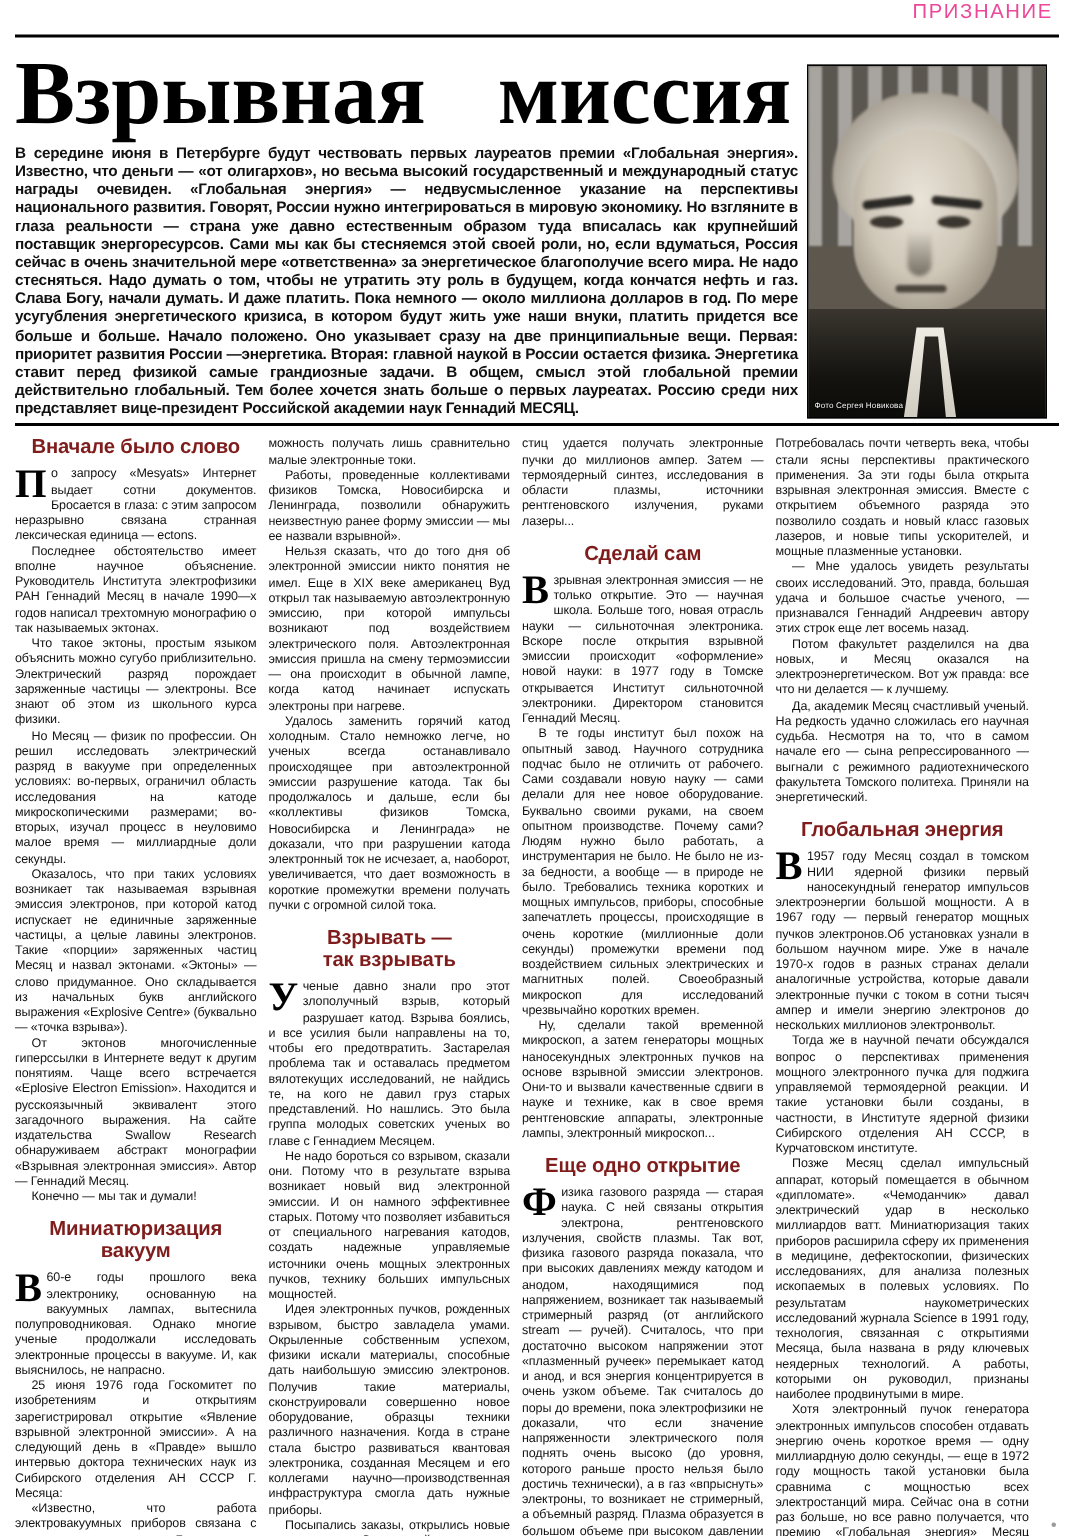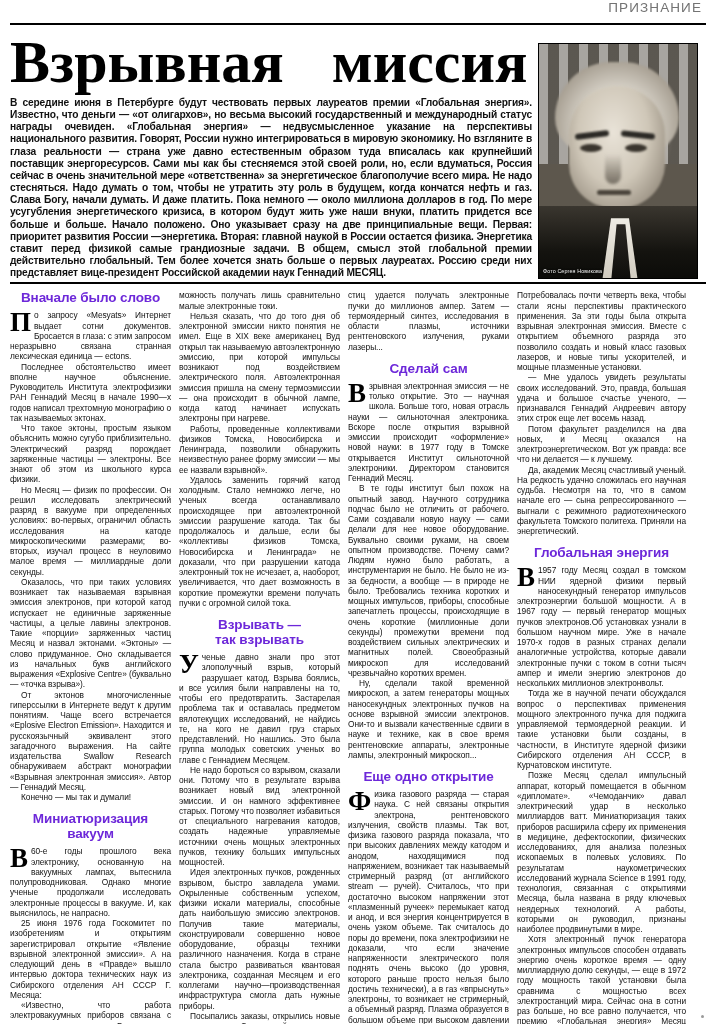--- a/index.html
+++ b/index.html
@@ -31,21 +31,21 @@
     height: 22px;
     display: flex;
     align-items: flex-start;
     justify-content: flex-end;
     padding-right: 4px;
   }
   .rubric {
     font-size: 13.5px;
     letter-spacing: 1.1px;
     font-weight: 400;
-    color: #737373;
+    color: #ec4899;
     line-height: 16px;
   }
 
   .rule-top {
     height: 2px;
     background: #000;
     margin: 1px 0 0 0;
   }
 
   
@@ -227,21 +227,21 @@
     background: transparent;
   }
 
   h2.subhead {
     font-size: 13.5px;
     line-height: 15px;
     font-weight: 700;
     text-align: center;
     margin: 9px 0 5px 0;
     letter-spacing: -0.1px;
-    color: #6d28d9;
+    color: #7f1d1d;
   }
   h2.subhead.first { margin-top: 0; }
   h2.subhead .l2 { display: block; }
 
   p.body {
     font-size: 8.35px;
     line-height: 10.25px;
     text-align: justify;
     text-justify: inter-word;
     margin: 0;
@@ -329,22 +329,22 @@
         <span>Миниатюризация</span>
         <span class="l2">вакуум</span>
       </h2>
       <p class="body dropcap-p"><span class="dropcap">В</span><span>60-е годы прошлого века электронику, основанную на вакуумных лампах, вытеснила полупроводниковая. Однако многие ученые продолжали исследовать электронные процессы в вакууме. И, как выяснилось, не напрасно.</span></p>
       <p class="body">25 июня 1976 года Госкомитет по изобретениям и открытиям зарегистрировал открытие «Явление взрывной электронной эмиссии». А на следующий день в «Правде» вышло интервью доктора технических наук из Сибирского отделения АН СССР Г. Месяца:</p>
       <p class="body">«Известно, что работа электровакуумных приборов связана с электронными пучками. Без них не существовало бы телевизионных трубок, рентгеновских аппаратов, электронных ламп и микроскопов, ускорителей. В этих приборах потоки электронов чаще всего возникают от раскаленных катодов. Существуют и другие виды эмиссий. Однако все они дают воз-</p>
     </div>
 
     <div class="col">
       <p class="body noind">можность получать лишь сравнительно малые электронные токи.</p>
+      <p class="body">Работы, проведенные коллективами физиков Томска, Новосибирска и Ленинграда, позволили обнаружить неизвестную ранее форму эмиссии — мы ее назвали взрывной».</p>
       <p class="body">Нельзя сказать, что до того дня об электронной эмиссии никто понятия не имел. Еще в XIX веке американец Вуд открыл так называемую автоэлектронную эмиссию, при которой импульсы возникают под воздействием электрического поля. Автоэлектронная эмиссия пришла на смену термоэмиссии — она происходит в обычной лампе, когда катод начинает испускать электроны при нагреве.</p>
-      <p class="body">Работы, проведенные коллективами физиков Томска, Новосибирска и Ленинграда, позволили обнаружить неизвестную ранее форму эмиссии — мы ее назвали взрывной».</p>
       <p class="body">Удалось заменить горячий катод холодным. Стало немножко легче, но ученых всегда останавливало происходящее при автоэлектронной эмиссии разрушение катода. Так бы продолжалось и дальше, если бы «коллективы физиков Томска, Новосибирска и Ленинграда» не доказали, что при разрушении катода электронный ток не исчезает, а, наоборот, увеличивается, что дает возможность в короткие промежутки времени получать пучки с огромной силой тока.</p>
 
       <h2 class="subhead">
         <span>Взрывать —</span>
         <span class="l2">так взрывать</span>
       </h2>
       <p class="body dropcap-p"><span class="dropcap">У</span><span>ченые давно знали про этот злополучный взрыв, который разрушает катод. Взрыва боялись, и все усилия были направлены на то, чтобы его предотвратить. Застарелая проблема так и оставалась предметом вялотекущих исследований, не найдись те, на кого не давил груз старых представлений. Но нашлись. Это была группа молодых советских ученых во главе с Геннадием Месяцем.</span></p>
       <p class="body">Не надо бороться со взрывом, сказали они. Потому что в результате взрыва возникает новый вид электронной эмиссии. И он намного эффективнее старых. Потому что позволяет избавиться от специального нагревания катодов, создать надежные управляемые источники очень мощных электронных пучков, технику больших импульсных мощностей.</p>
       <p class="body">Идея электронных пучков, рожденных взрывом, быстро завладела умами. Окрыленные собственным успехом, физики искали материалы, способные дать наибольшую эмиссию электронов. Получив такие материалы, сконструировали совершенно новое оборудование, образцы техники различного назначения. Когда в стране стала быстро развиваться квантовая электроника, созданная Месяцем и его коллегами научно—производственная инфраструктура смогла дать нужные приборы.</p>
       <p class="body">Посыпались заказы, открылись новые возможности. Следующий толчок — развитие сильноточных ускорителей электронов. Появилась потребность в мощных кратковременных электронных пучках — именно благодаря использованию явления взрывной электронной эмиссии в ускорителях элементарных ча-</p>

